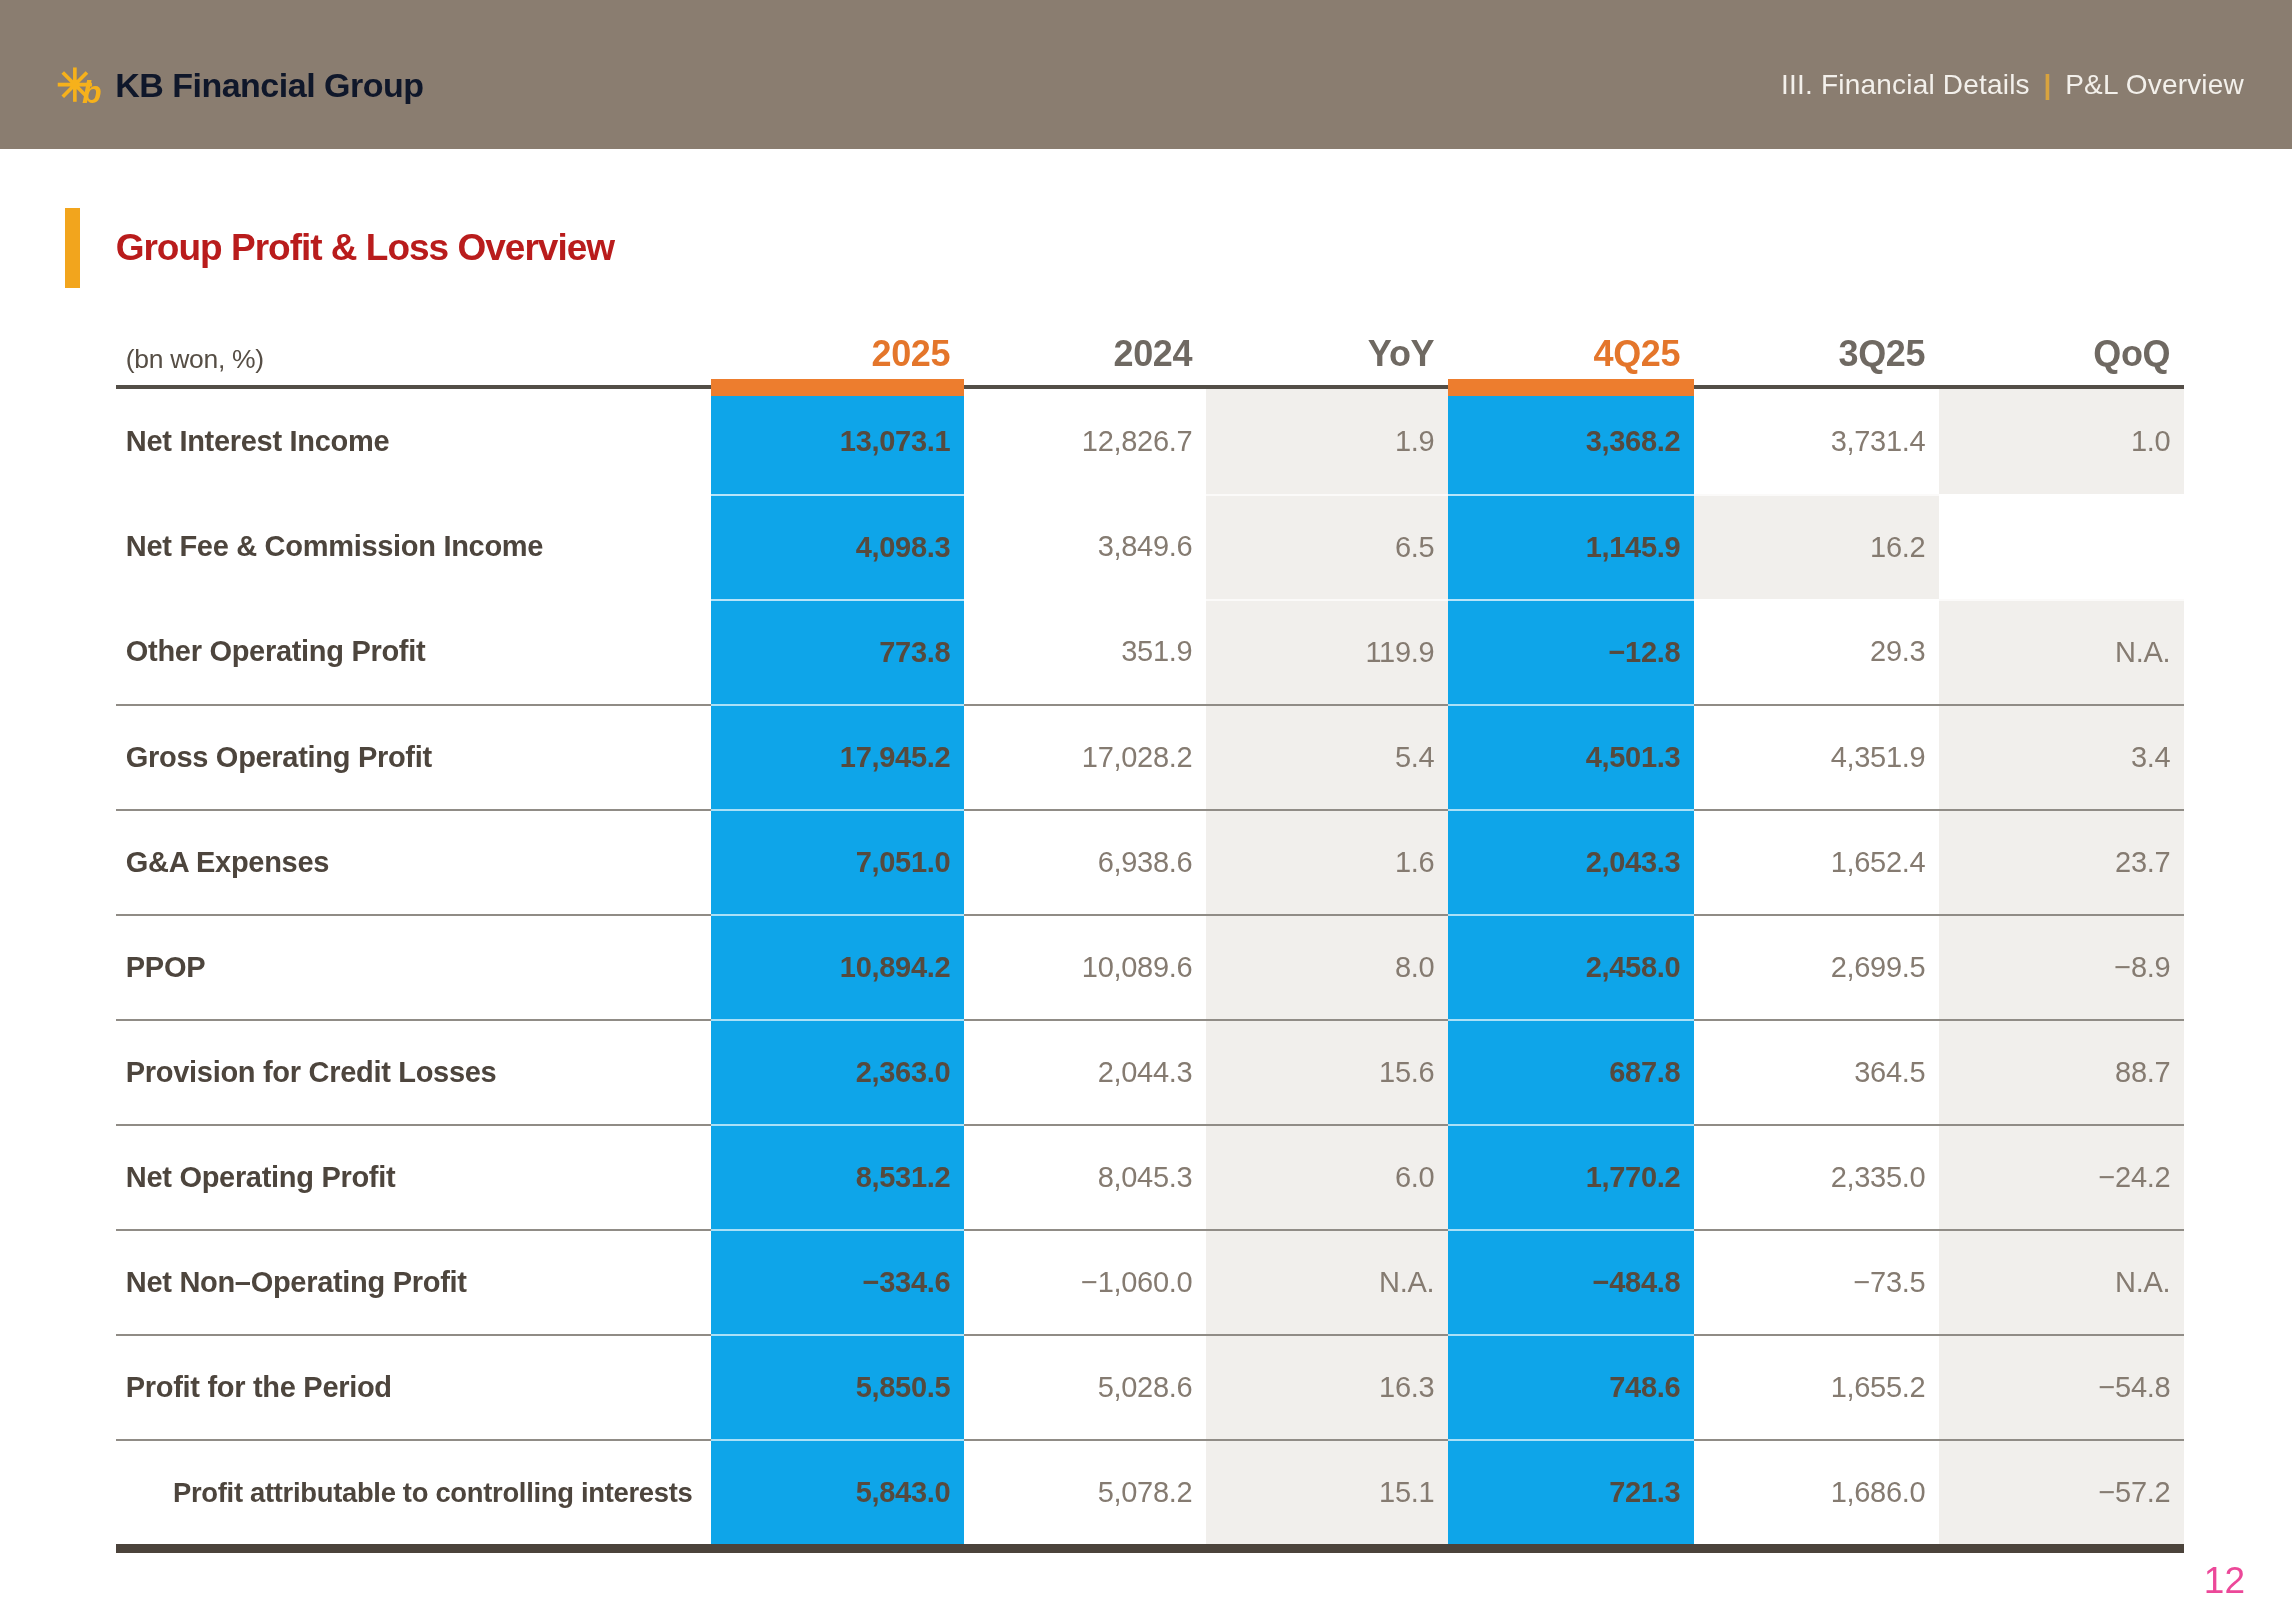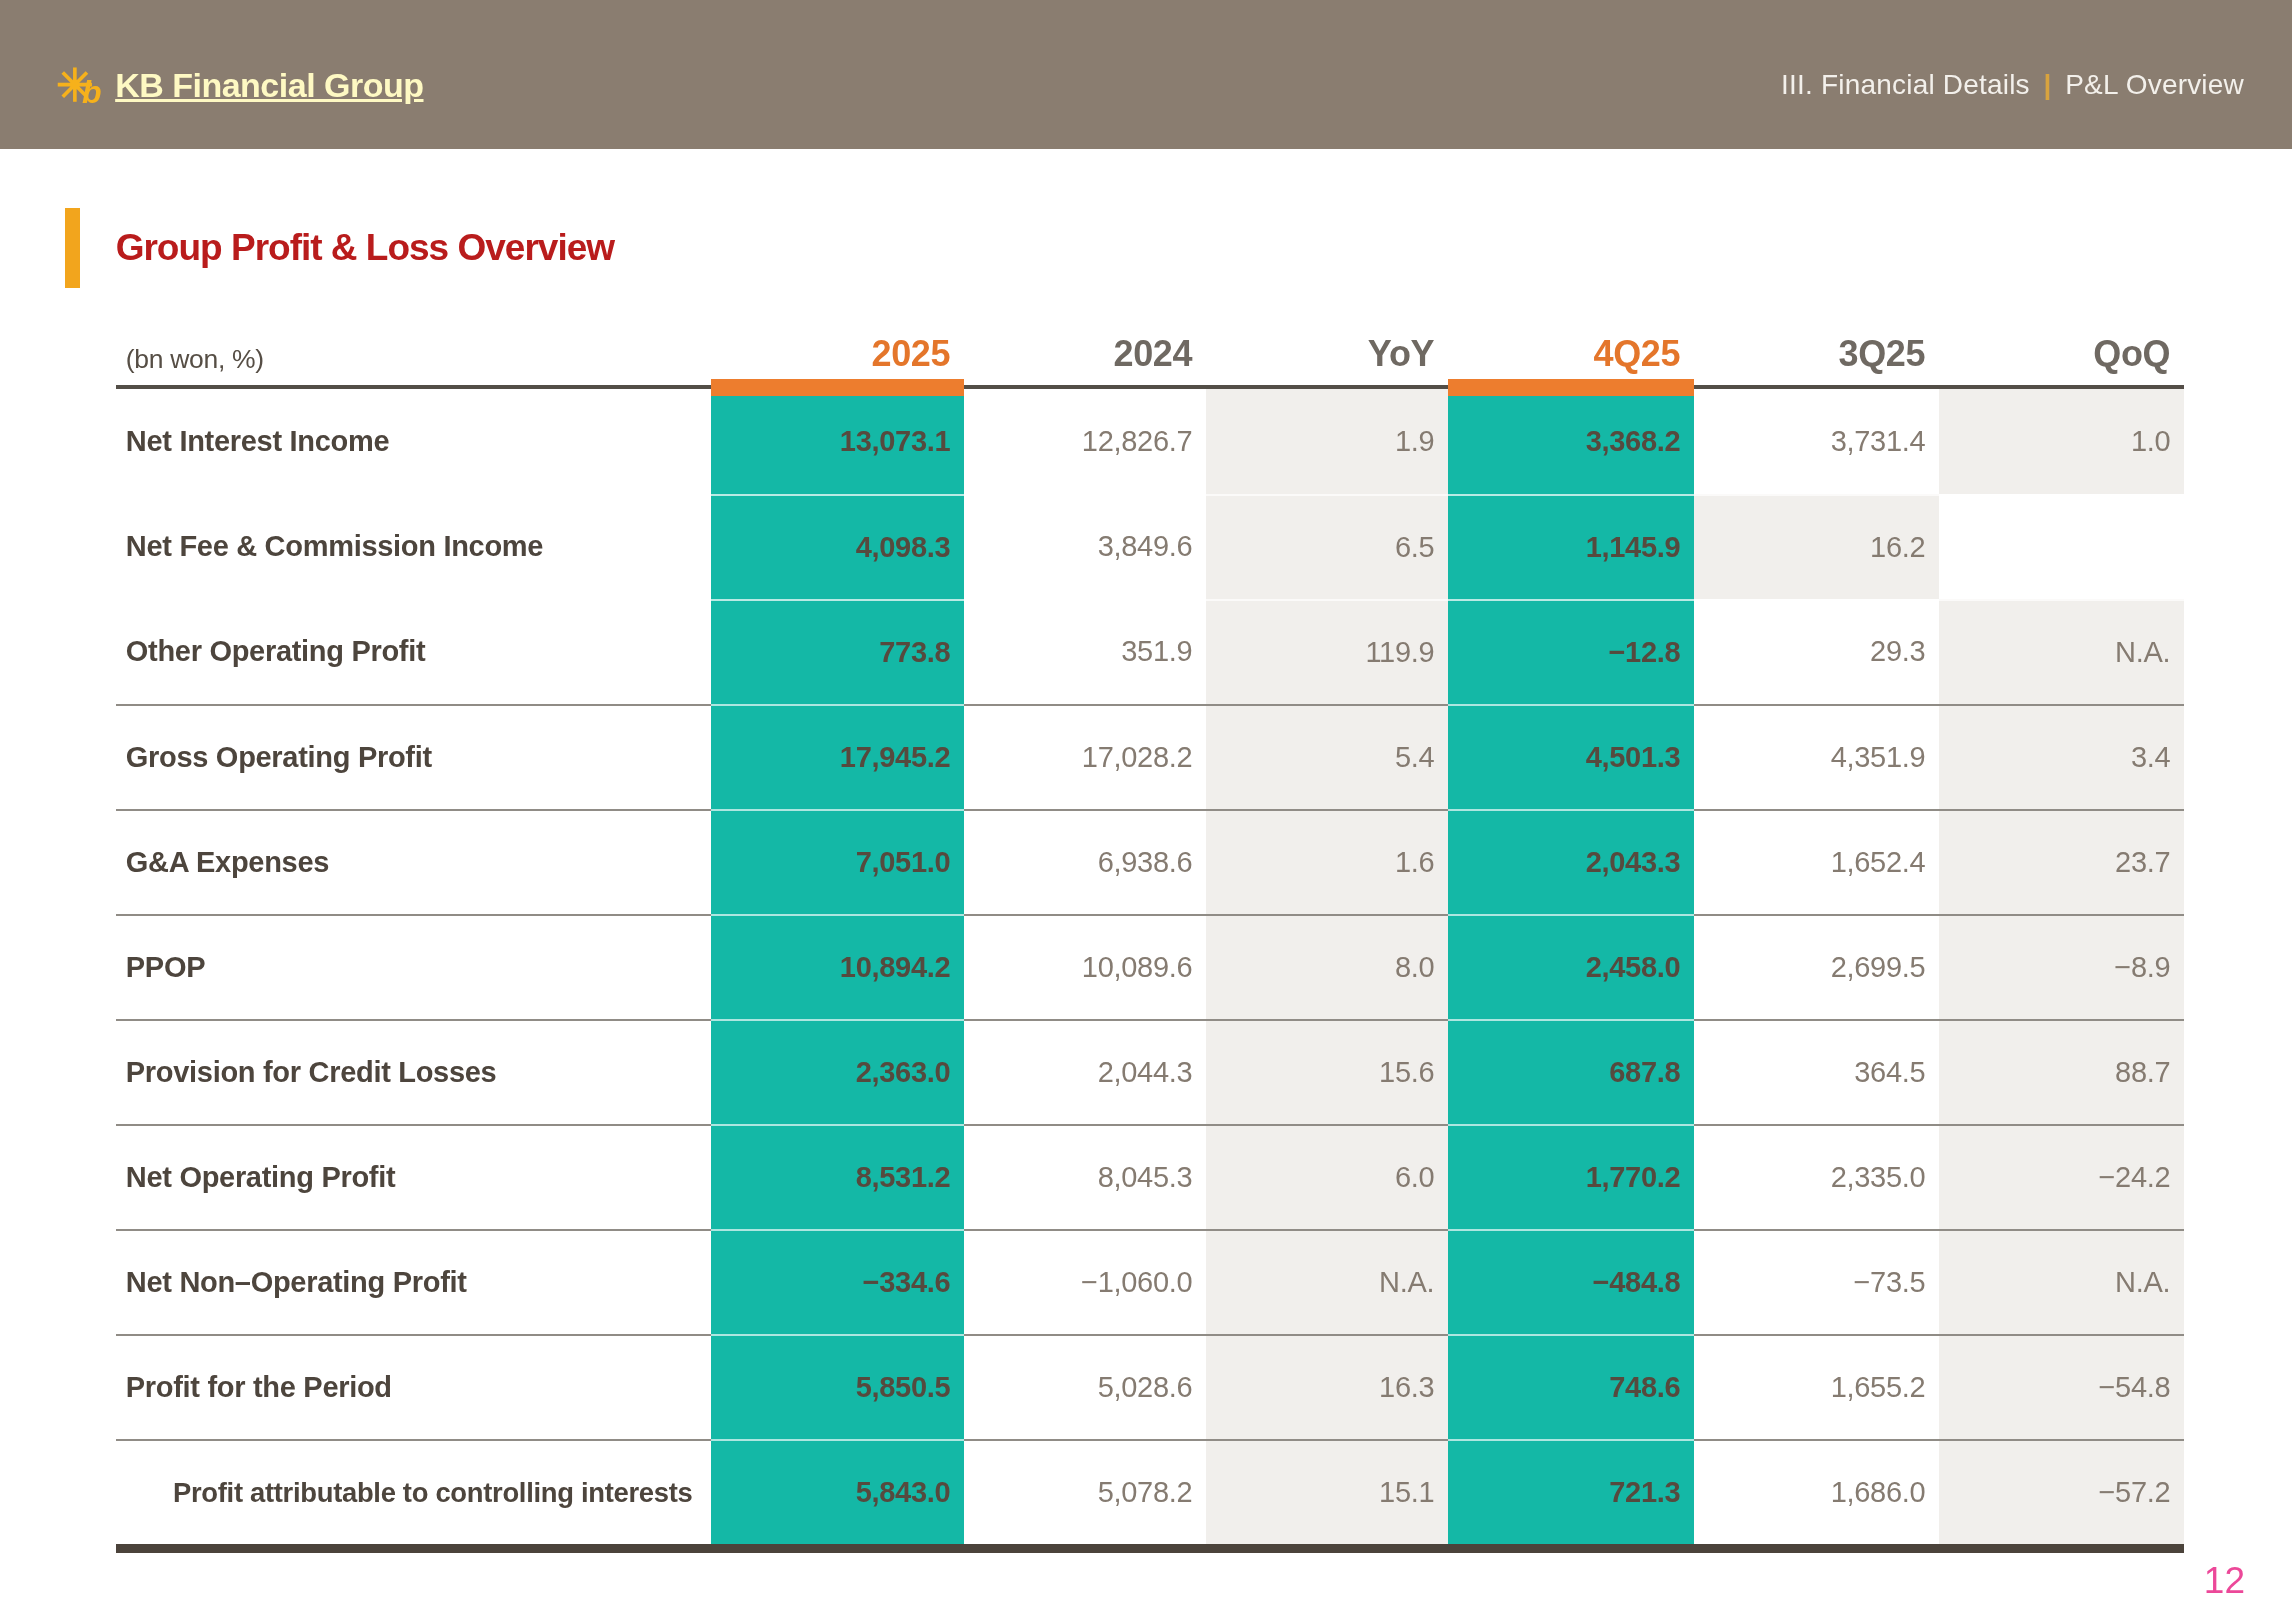--- a/index.html
+++ b/index.html
@@ -9,21 +9,21 @@
   }
   
   .topbar{
     position:absolute;left:0;top:0;width:2293px;height:149px;background:#8A7D70;
     display:flex;align-items:center;justify-content:space-between;
     box-sizing:border-box;padding:21.6px 49px 0 56px;
   }
   .brand{display:flex;align-items:center;}
   .logo-star{color:#F6B11B;font-size:45px;font-weight:700;line-height:1;}
   .logo-b{color:#F6B11B;font-size:32px;font-weight:700;font-style:italic;margin-left:-11.8px;margin-top:13.7px;line-height:1;}
-  .brand-name{color:#fef9c3;font-size:34px;font-weight:700;letter-spacing:-0.5px;margin-left:13.7px;text-decoration:underline;}
+  .brand-name{color:#0f172a;font-size:34px;font-weight:700;letter-spacing:-0.5px;margin-left:13.7px;}
   .nav{font-size:28px;color:#F3F0EB;font-weight:400;letter-spacing:0.2px;}
   .nav .pipe{color:#D8A33E;padding:0 13.7px;font-weight:700;}
   
   .titleblock{position:absolute;left:65px;top:208px;display:flex;align-items:center;}
   .title-accent{width:14.7px;height:80px;background:#F2A51D;margin-right:36px;}
   .title{font-size:37px;color:#b91c1c;font-weight:600;letter-spacing:-1px;line-height:80px;}
   
   .tablewrap{position:absolute;left:116px;top:324px;width:2068px;}
   .thead{
     display:grid;grid-template-columns:595px 253px 242px 242px 246px 245px 245px;
@@ -32,21 +32,21 @@
   .hc{font-size:36px;font-weight:700;color:#6F6962;text-align:right;padding:0 13.7px 9.8px 0;letter-spacing:-0.3px;}
   .hc.orange{color:#E4762B;}
   .hc.unit{text-align:left;padding:0 0 9.8px 9.8px;font-weight:400;color:#564E45;font-size:26.5px;}
   .hl-bar{position:absolute;height:16.7px;background:#ED7D2E;top:55px;}
   .hl-bar.b1{left:595px;width:253px;}
   .hl-bar.b2{left:1332px;width:246px;}
   .trow{display:grid;grid-template-columns:595px 253px 242px 242px 246px 245px 245px;height:105px;}
   .cell{display:flex;align-items:center;font-size:29px;box-sizing:border-box;}
   .num{justify-content:flex-end;padding-right:13.7px;color:#857B71;letter-spacing:-0.3px;}
   .num.strong{color:#564A3E;font-weight:700;}
-  .peach{background:#14b8a6;}
+  .peach{background:#0ea5e9;}
   .gray{background:#F1EFEC;text-align:center;}
   .label{padding-left:9.8px;color:#4D453D;font-weight:600;letter-spacing:-0.3px;}
   .label.indent{padding-left:57px;font-size:27.4px;}
   .trow.sep .cell{border-top:2px solid #908C86;}
   .trow.sep .cell.peach{border-top:2px solid rgba(255,255,255,0.65);padding-left:22px;}
   .trow.wsep .cell.peach,.trow.wsep .cell.gray{border-top:2px solid rgba(255,255,255,0.7);}
   .tbottom{height:8.8px;background:#4B433B;}
   
   .pagenum{position:absolute;right:48px;top:1560px;font-size:37px;color:#ec4899;}
 </style>

